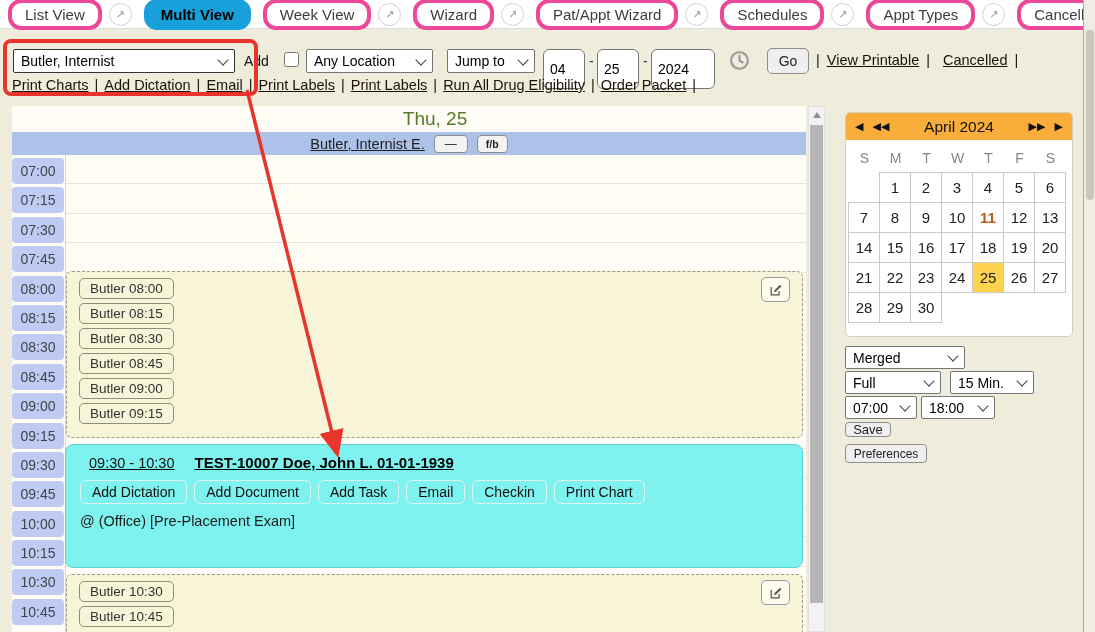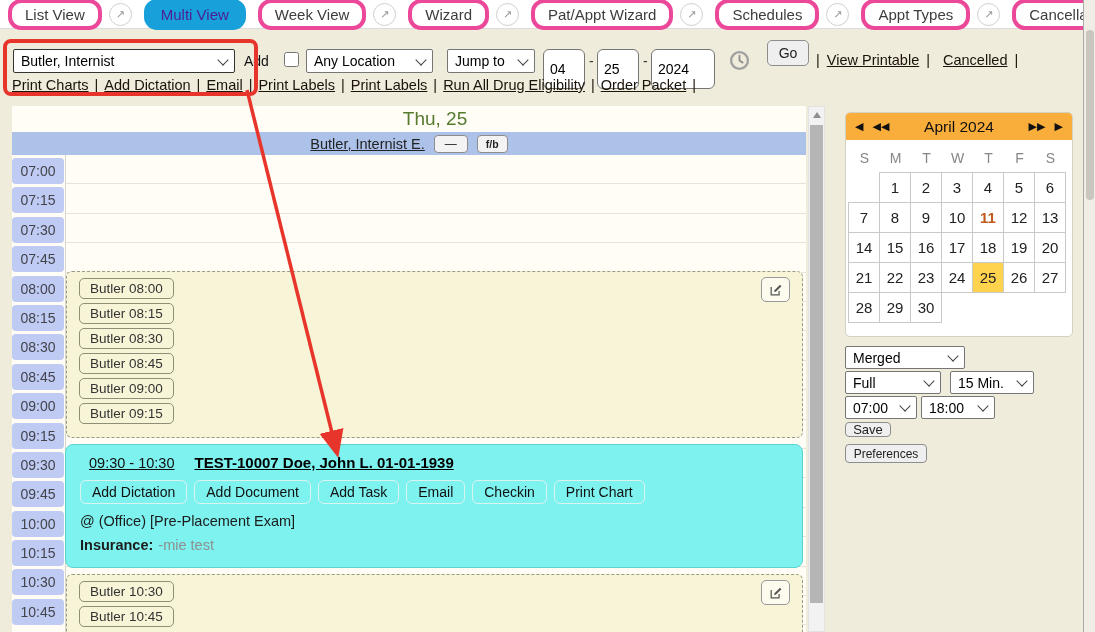--- a/index.html
+++ b/index.html
@@ -5,41 +5,41 @@
   html,body{margin:0;padding:0;}
   body{font-family:"Liberation Sans","DejaVu Sans",sans-serif;background:#f0ecdc;}
   #app{position:relative;width:1095px;height:632px;overflow:hidden;background:var(--page-bg,#f0ecdc);}
 
   
   .tabbar{position:absolute;left:0;top:0;width:1083px;height:29px;background:#ffffff;
           border-bottom:1px solid #dcdcdc;display:flex;align-items:center;padding-left:8px;box-sizing:border-box;}
   .tabgroup{display:flex;align-items:center;margin-right:12px;flex:none;}
   .tab{font-size:15px;color:#3d3d3d;background:#fff;border:4px solid #ec4899;border-radius:13px;
        padding:3px 13px;white-space:nowrap;}
-  .tab.active{background:var(--active-tab,#18a0da);color:#4c1d95;font-weight:normal;border-color:var(--active-tab,#18a0da);}
+  .tab.active{background:var(--active-tab,#18a0da);color:#000000;font-weight:bold;border-color:var(--active-tab,#18a0da);}
   .extlink{width:21px;height:21px;border:1px solid #d0d0d0;border-radius:50%;margin-left:7px;
            display:flex;align-items:center;justify-content:center;font-size:11px;color:#9a9a9a;background:#fff;}
 
   
   .sel{position:absolute;height:24px;background:#fff;border:1px solid #767676;border-radius:2px;
        display:flex;align-items:center;justify-content:space-between;padding:0 7px;font-size:14px;color:#000;box-sizing:border-box;cursor:default;}
   .sel .chev{width:7px;height:7px;border-right:1.6px solid #444;border-bottom:1.6px solid #444;
              transform:rotate(45deg);margin-left:8px;margin-top:-3px;flex:none;}
   .sel.provider{left:13px;top:49px;width:222px;border-width:1.5px;border-color:#333;}
   .lbl{position:absolute;font-size:14px;color:#111;}
   .chk{position:absolute;left:284px;top:52px;width:15px;height:15px;margin:0;}
   .sel.loc{left:306px;top:49px;width:127px;}
   .sel.jump{left:447px;top:49px;width:88px;}
   .dinput{position:absolute;height:40px;background:#fff;border:1px solid #767676;border-radius:6px;
           font-size:14px;color:#000;padding:0 6px;box-sizing:border-box;font-family:inherit;}
   .dash{position:absolute;top:53px;font-size:14px;color:#333;}
   .clock{position:absolute;left:729px;top:50px;width:21px;height:21px;}
   .btn{background:#efefef;border:1px solid #8d8d8d;border-radius:5px;font-size:14px;color:#222;
        display:flex;align-items:center;justify-content:center;box-sizing:border-box;font-family:inherit;}
-  .go{position:absolute;left:767px;top:40px;width:42px;height:26px;}
+  .go{position:absolute;left:767px;top:48px;width:42px;height:26px;}
   .toplinks{position:absolute;left:816px;top:52px;display:flex;gap:7px;font-size:14.5px;align-items:center;}
   .toplinks a, .actionlinks a{color:#1b120a;text-decoration:underline;cursor:pointer;white-space:nowrap;}
   .pipe{color:#1b120a;}
   .actionlinks{position:absolute;left:12px;top:77px;display:flex;gap:0;font-size:14.5px;}
   .al-item{display:flex;}
   .al-item .pipe{margin:0 6px;}
 
   
   #schedule{position:absolute;left:12px;top:106px;width:794px;height:526px;background:#fffdf5;overflow:hidden;}
   .day-header{position:absolute;left:53px;top:2px;width:740px;text-align:center;font-size:19px;
@@ -285,23 +285,20 @@
       <div class="appt-btns">
 
       <button class="apptbtn">Add Dictation</button>
           <button class="apptbtn">Add Document</button>
           <button class="apptbtn">Add Task</button>
           <button class="apptbtn">Email</button>
           <button class="apptbtn">Checkin</button>
           <button class="apptbtn">Print Chart</button>
         </div>
       <div class="appt-loc">@ (Office)  [Pre-Placement Exam]</div>
-      <div class="appt-ins">
-        <b>Insurance:</b><span class="ins-val">-mie test</span>
-      </div>
     </div>
 
     <div class="openblock" style="top:468px;height:78px;">
       <div class="slotlist">
 
       <button class="slotbtn">Butler 10:30</button>
           <button class="slotbtn">Butler 10:45</button>
         </div>
       <div class="editbtn">
         <svg width="14" height="14" viewBox="0 0 16 16">

